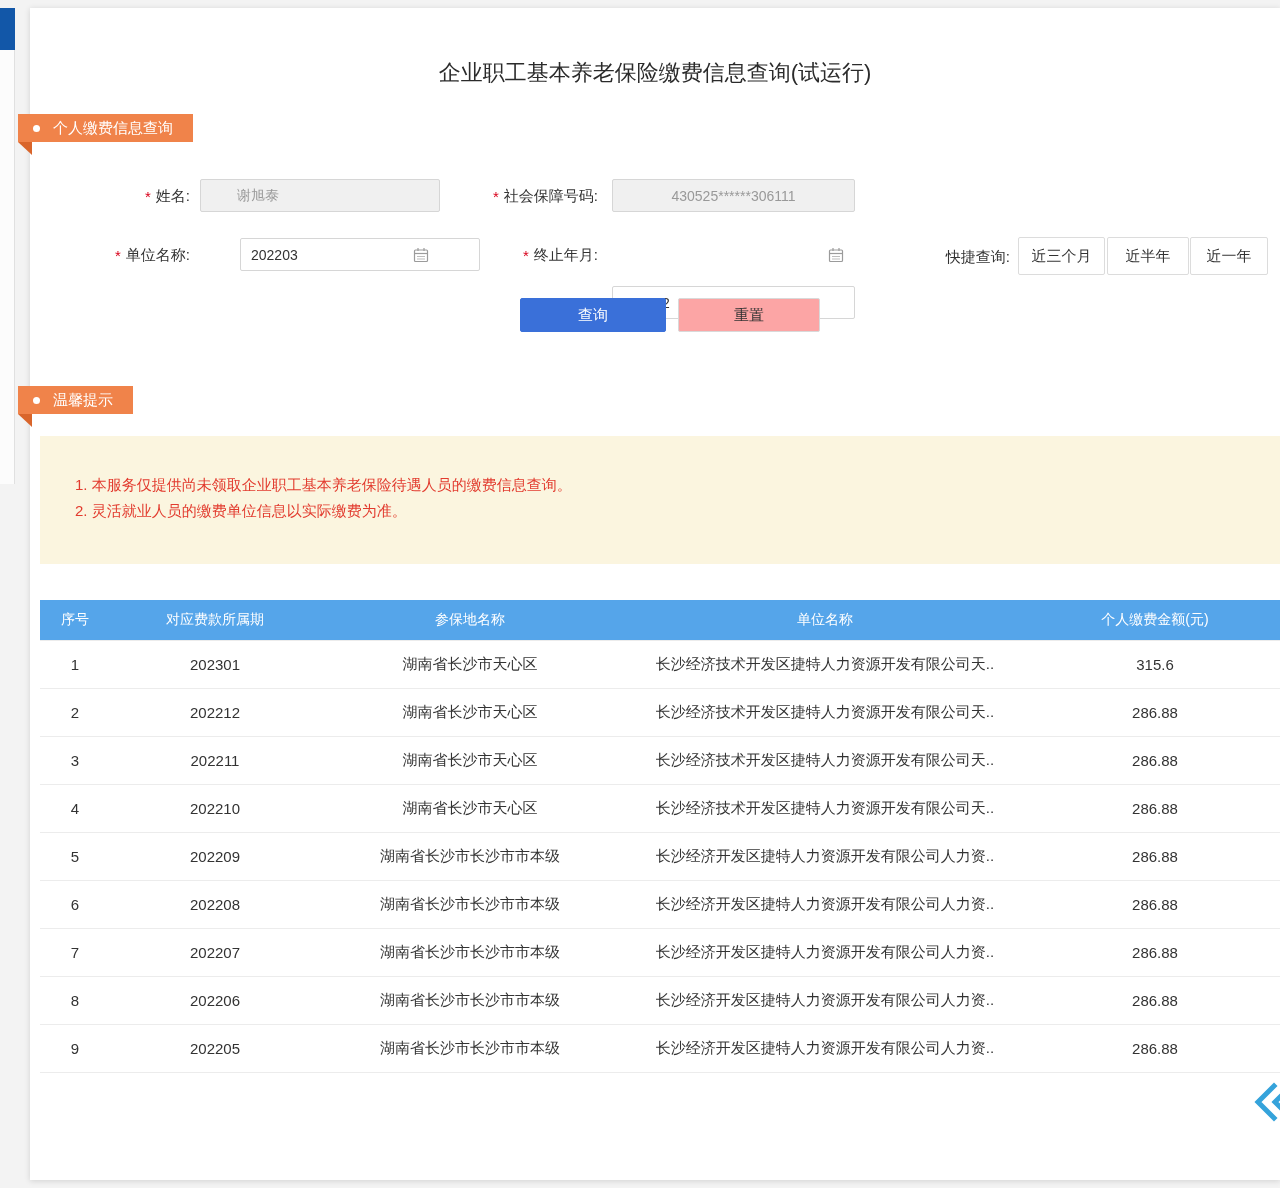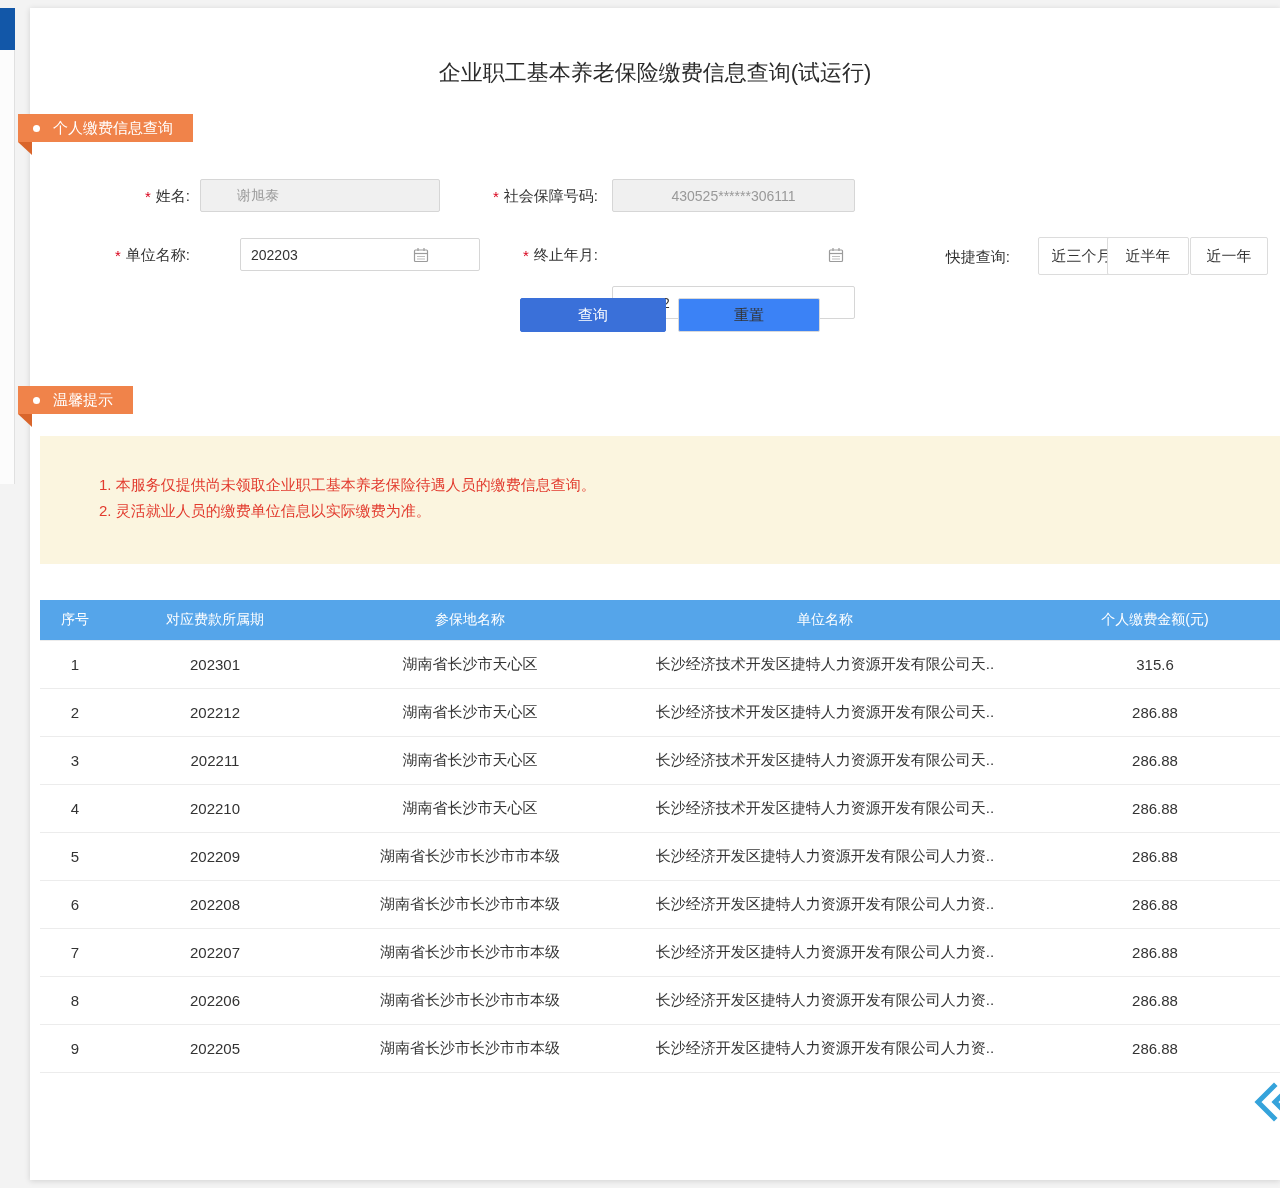--- a/index.html
+++ b/index.html
@@ -26,25 +26,25 @@
   .lbl { position:absolute; height:34px; display:flex; align-items:center; justify-content:flex-end; font-size:15px; color:#333; }
   .star { color:#D9001B; margin-right:5px; font-size:15px; }
   .inp { position:absolute; height:33px; border:1px solid #D6D6D6; font-size:14px; padding:0 10px; font-family:inherit; background:#FFF; color:#333; border-radius:2px; }
   .inp.ro { background:#F0F0F0; color:#999; }
   .cal { position:absolute; width:16px; height:16px; cursor:pointer; }
 
   .quick-btn { position:absolute; top:237px; height:38px; background:#FFF; border:1px solid #DCDCDC; font-size:15px; color:#333; font-family:inherit; cursor:pointer; border-radius:2px; }
 
   .btn { position:absolute; top:298px; height:34px; font-size:15px; font-family:inherit; cursor:pointer; border-radius:2px; }
   .btn-query { left:520px; width:146px; background:#3A70D9; border:1px solid #3A70D9; color:#FFF; }
-  .btn-reset { left:678px; width:142px; background:#3b82f6; border:1px solid #D9D9D9; color:#333; }
+  .btn-reset { left:678px; width:142px; background:#fca5a5; border:1px solid #D9D9D9; color:#333; }
 
   
   .notice { position:absolute; left:40px; top:436px; width:1240px; height:128px; background:#FBF5DF; }
-  .notice-inner { padding:36px 20px 0 35px;margin-left:24px; }
+  .notice-inner { padding:36px 20px 0 35px; }
   .notice-line { color:#E23B2E; font-size:15px; line-height:26px; }
 
   
   .tbl-wrap { position:absolute; left:40px; top:600px; width:1240px; }
   table { width:1240px; border-collapse:collapse; table-layout:fixed; }
   thead th { height:40px; background:#55A5EA; color:#FFF; font-size:14px; font-weight:400; text-align:center; }
   tbody td { height:48px; text-align:center; font-size:15px; color:#333; border-bottom:1px solid #ECECEC; overflow:hidden; white-space:nowrap; }
   tbody tr:first-child td { border-top:1px solid #ECECEC; }
 
   
@@ -103,21 +103,21 @@
     <line x1="1.5" y1="6.5" x2="14.5" y2="6.5" stroke="#9B9B9B" stroke-width="1.2"></line>
     <line x1="5" y1="1" x2="5" y2="4" stroke="#9B9B9B" stroke-width="1.2"></line>
     <line x1="11" y1="1" x2="11" y2="4" stroke="#9B9B9B" stroke-width="1.2"></line>
     <line x1="4" y1="9.5" x2="12" y2="9.5" stroke="#BDBDBD" stroke-width="1"></line>
     <line x1="4" y1="12" x2="12" y2="12" stroke="#BDBDBD" stroke-width="1"></line>
   </svg>
 
   <div class="lbl" style="left:928px; top:240px; width:82px;">
     <span>快捷查询:</span>
   </div>
-  <button class="quick-btn" style="left:1018px; width:87px;margin-left:20px;">近三个月</button>
+  <button class="quick-btn" style="left:1018px; width:87px;">近三个月</button>
   <button class="quick-btn" style="left:1107px; width:82px;">近半年</button>
   <button class="quick-btn" style="left:1190px; width:78px;">近一年</button>
 
   <button class="btn btn-query">查询</button>
   <button class="btn btn-reset">重置</button>
 
   <div class="badge badge2">
     <span class="dot"></span>
     <span>温馨提示</span>
   </div>

